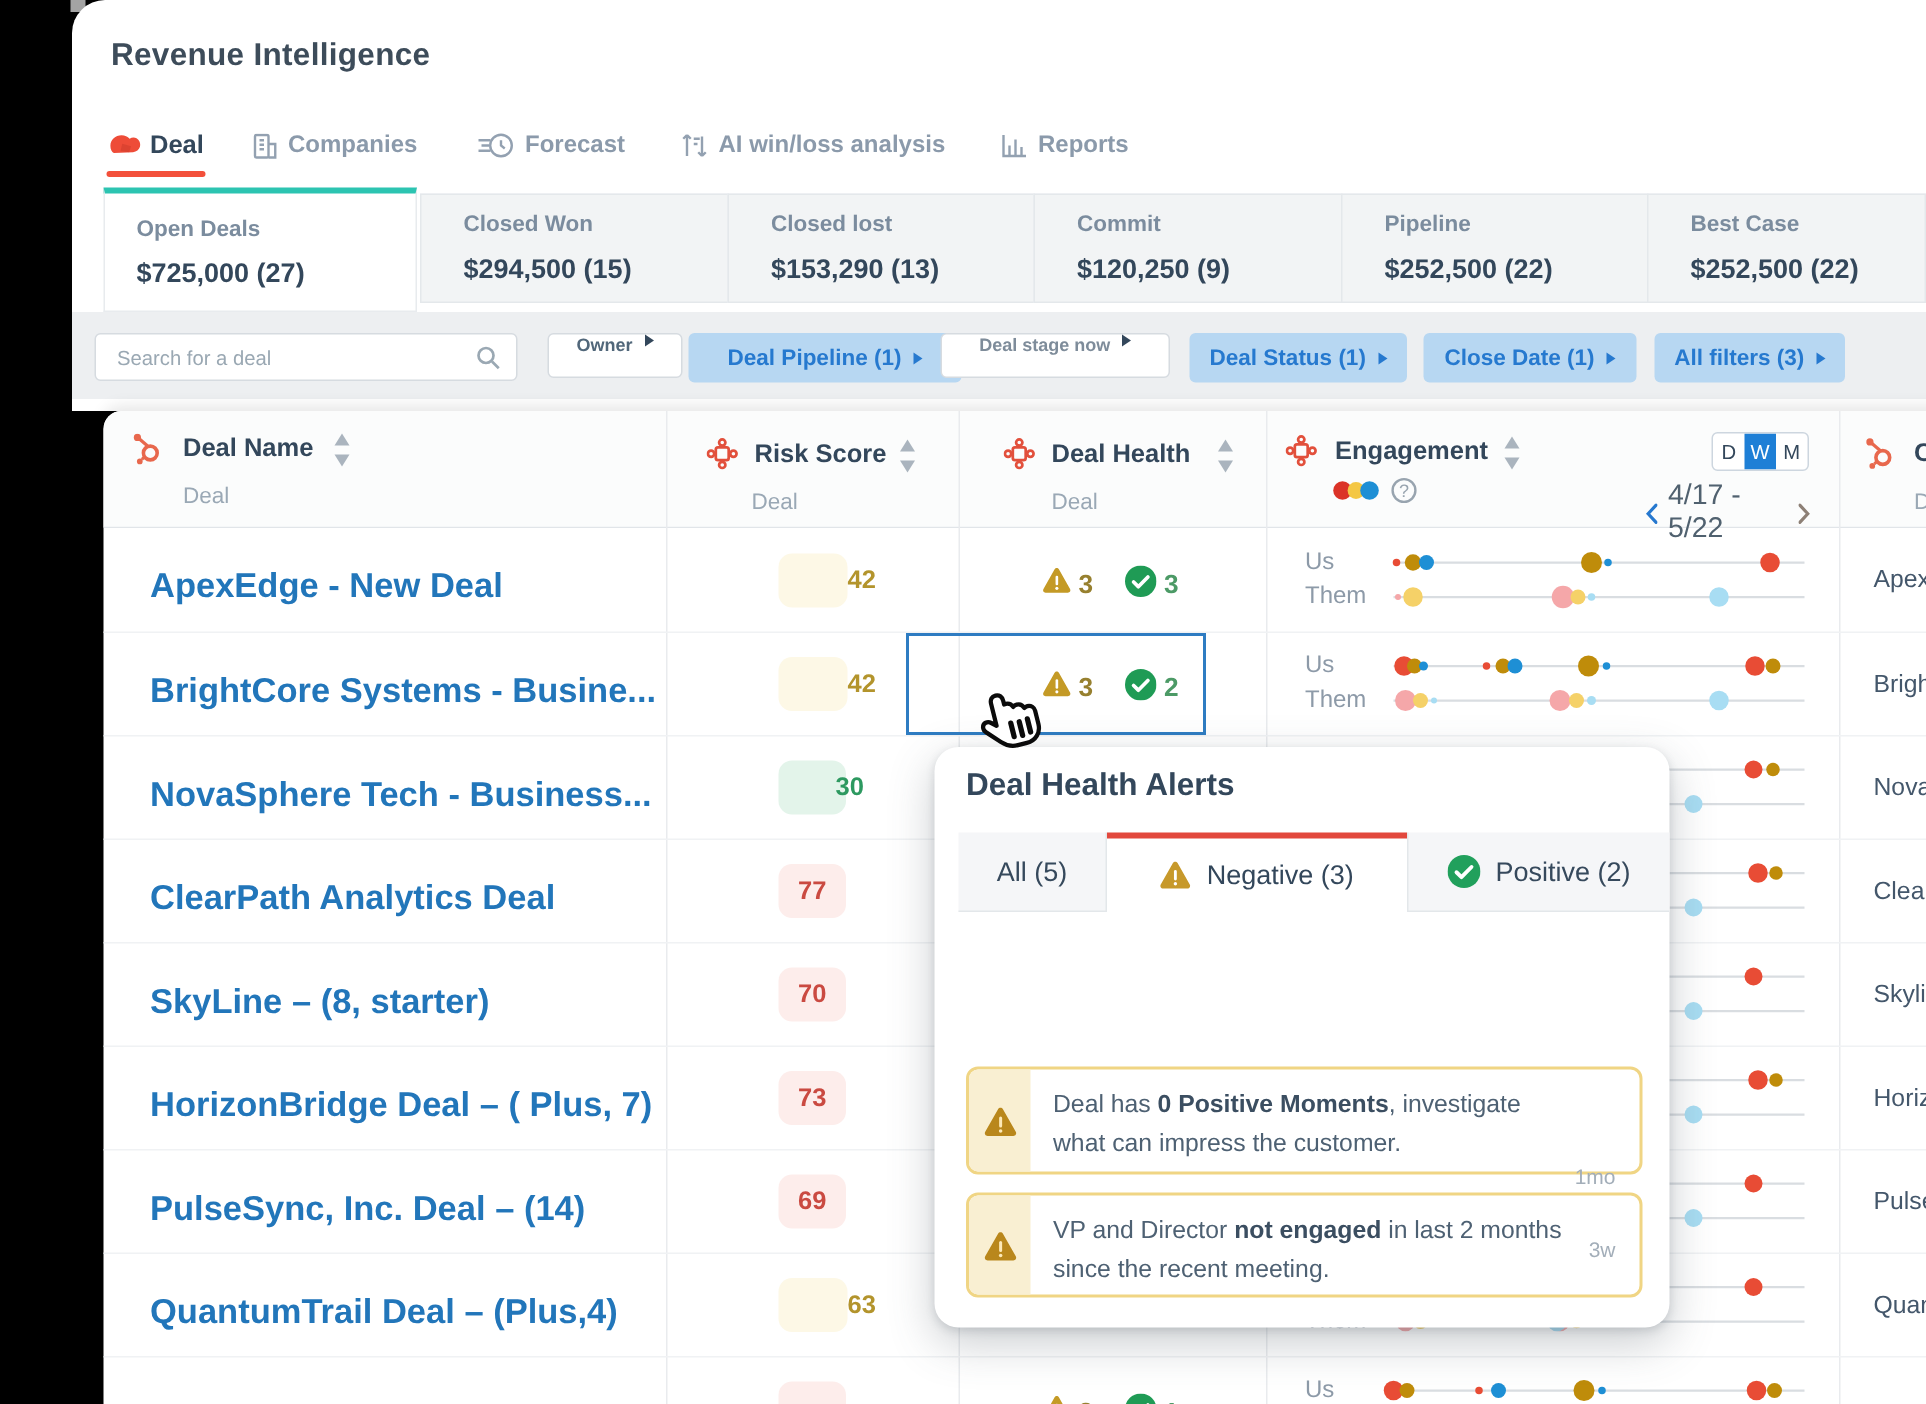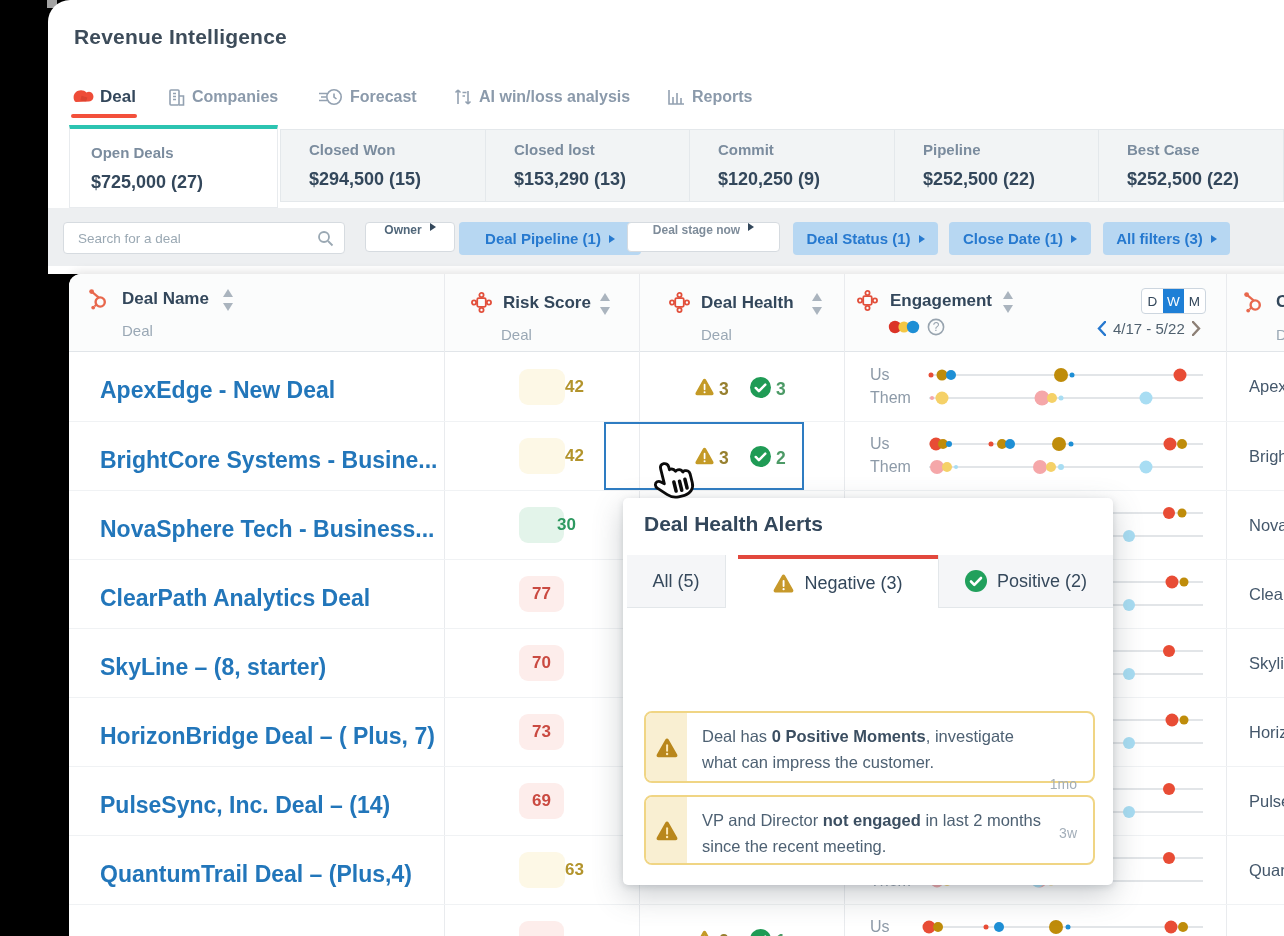--- a/index.html
+++ b/index.html
@@ -45,21 +45,21 @@
   .dealname { position:absolute; left:31px; font-size:23px; font-weight:700; color:#2276ba; }
   .pill { position:absolute; left:450px; width:45px; height:36px; border-radius:9px; text-align:center;
           line-height:36px; font-size:17px; font-weight:600; }
   .pill.y { background:#fdf8e6; color:#b3942c;padding-left:46px; }
   .pill.g { background:#e3f4ea; color:#2d9960;padding-left:38px; }
   .pill.r { background:#fdedeb; color:#ca4a41; }
   .company { position:absolute; left:1180px; font-size:16.5px; color:#44576b; white-space:nowrap; }
   .uslbl { position:absolute; left:801px; font-size:16px; color:#8d9aa8; }
 
   
-  #popover { left:623px; top:498px; width:490px; height:387px; background:#fff; border-radius:5px;
+  #popover { left:623px; top:498px; width:490px; height:387px; background:#fff; border-radius:16px;
              box-shadow:0 10px 30px rgba(80,90,100,0.30), 0 2px 6px rgba(80,90,100,0.18); z-index:40; }
   #popTitle { left:21px; top:14px; font-size:21px; font-weight:600; color:#33475b; }
   .ptab { position:absolute; top:57px; height:53px; display:flex; align-items:center; justify-content:center; gap:10px;
           font-size:18px; font-weight:400; color:#36495c; background:#f5f6f8; border-bottom:1px solid #e3e7ea; }
   .alert { position:absolute; left:21px; width:451px; border:2px solid #f0d584; border-radius:8px; background:#fff; }
   .astripe { position:absolute; left:0; top:0; bottom:0; width:41px; background:#f9efd2; border-radius:6px 0 0 6px; }
   .atext { position:absolute; left:56px; top:10px; font-size:16.5px; line-height:26px; color:#4e6173; }
   .atext b { color:#3b4e61; }
   .atime { position:absolute; right:16px; font-size:14px; color:#a3aeb9; }
 </style>
@@ -237,21 +237,21 @@
       <circle cx="25" cy="9" r="6.2" fill="#1e8fd5"></circle>
       <circle cx="48" cy="9" r="7.6" fill="none" stroke="#98a4af" stroke-width="1.6"></circle>
       <text x="48" y="13.4" font-size="12" fill="#98a4af" text-anchor="middle" font-family="Liberation Sans">?</text>
     </svg>
 
     <div class="abs" style="left:1072px; top:14px; width:65px; height:26px; background:#fff; border:1px solid #cdd6df; border-radius:4px; overflow:hidden; display:flex;">
       <div style="width:21.6px; text-align:center; line-height:25px; font-size:13.5px; color:#33475b;">D</div>
       <div style="width:21.6px; text-align:center; line-height:25px; font-size:13.5px; color:#fff; background:#1e7fd6;">W</div>
       <div style="width:21.8px; text-align:center; line-height:25px; font-size:13.5px; color:#33475b;">M</div>
     </div>
-    <div class="abs" style="left:1028px; top:46px; width:110px; font-size:15px; color:#50616f; display:flex; align-items:center; gap:7px;">
+    <div class="abs" style="left:1028px; top:46px; width:110px; font-size:19px; color:#50616f; display:flex; align-items:center; gap:7px;">
       <svg width="9" height="15" viewBox="0 0 9 15">
         <path d="M8 1 L2 7.5 L8 14" stroke="#2678cf" stroke-width="2.4" fill="none" stroke-linecap="round"></path>
       </svg>
       <span>4/17 - 5/22</span>
       <svg width="9" height="15" viewBox="0 0 9 15">
         <path d="M1 1 L7 7.5 L1 14" stroke="#8d8076" stroke-width="2.4" fill="none" stroke-linecap="round"></path>
       </svg>
     </div>
 
     <svg class="abs" style="left:1174px; top:18px;" width="20" height="21" viewBox="0 0 20 21">
@@ -547,21 +547,21 @@
       <circle cx="224" cy="575" r="2.5" fill="#1e8fd5"></circle>
       <circle cx="327" cy="575" r="6.5" fill="#e84c35"></circle>
       <circle cx="339" cy="575" r="5" fill="#bf8c0a"></circle>
     </svg>
   </div>
 
   <div class="abs" style="left:604px; top:422px; width:200px; height:68px; border:2px solid #2e7cc2; z-index:5;"></div>
 
   <div class="abs" id="popover">
     <div class="abs" id="popTitle">Deal Health Alerts</div>
-    <div class="ptab" style="left:4px; width:99px; border-right:1px solid #e3e7ea; border-radius:0;">All (5)</div>
+    <div class="ptab" style="left:16px; width:99px; border-right:1px solid #e3e7ea; border-radius:0;">All (5)</div>
     <div class="ptab" style="left:115px; width:200px; background:#fff; border-bottom:none; border-top:4px solid #e2483d; font-weight:400; color:#33475b;">
       <svg width="21" height="19" viewBox="0 0 24 22">
         <path fill="#c7992b" d="M10.2 1.6 c.8-1.4 2.8-1.4 3.6 0 l9.4 16.6 c.8 1.4-.2 3.1-1.8 3.1 H2.6 c-1.6 0-2.6-1.7-1.8-3.1Z"></path>
         <rect x="11" y="7" width="2.2" height="8" rx="1.1" fill="#fff"></rect>
         <circle cx="12.1" cy="17.6" r="1.3" fill="#fff"></circle>
       </svg>
       Negative (3)
     </div>
     <div class="ptab" style="left:315px; width:175px; border-left:1px solid #e3e7ea;">
       <svg width="22" height="22" viewBox="0 0 22 22">

